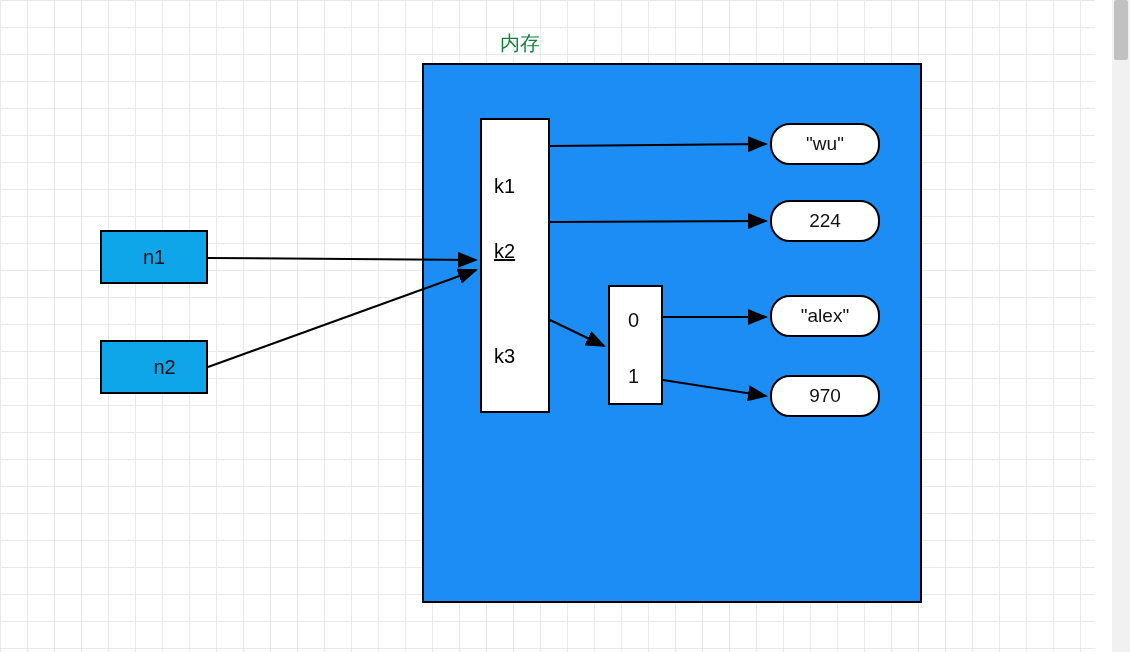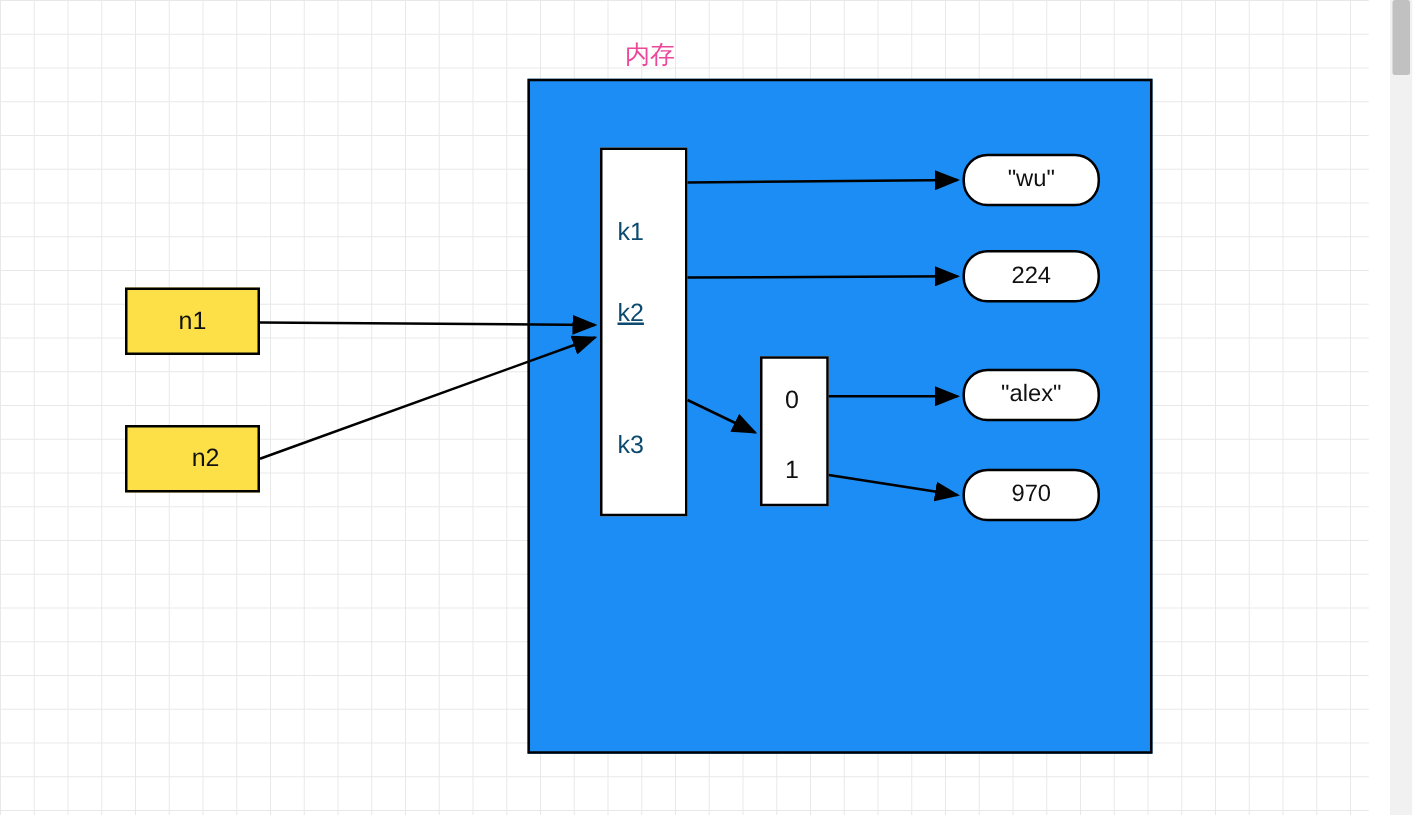--- a/index.html
+++ b/index.html
@@ -36,57 +36,57 @@
       width: 14px;
       height: 60px;
       background: #c1c1c1;
       border-radius: 2px;
     }
     .memory-label {
       position: absolute;
       left: 500px;
       top: 30px;
       font-size: 20px;
-      color: #ec4899;
+      color: #15803d;
     }
     .memory-box {
       position: absolute;
       left: 422px;
       top: 63px;
       width: 500px;
       height: 540px;
       background: #1b8df5;
       border: 2px solid #000;
     }
     .var-box {
       position: absolute;
       width: 108px;
       height: 54px;
-      background: #fde047;
+      background: #0ea5e9;
       border: 2px solid #000;
       display: flex;
       align-items: center;
       justify-content: center;
       font-size: 20px;
       color: #111;
     }
     .key-block {
       position: absolute;
       left: 480px;
       top: 118px;
       width: 70px;
       height: 295px;
       background: #fff;
       border: 2px solid #000;
     }
     .key-block .key-item {
       position: absolute;
       left: 12px;
       font-size: 20px;
-      color: #0c4a6e;
+      color: #000000;
     }
     .idx-block {
       position: absolute;
       left: 608px;
       top: 285px;
       width: 55px;
       height: 120px;
       background: #fff;
       border: 2px solid #000;
     }

